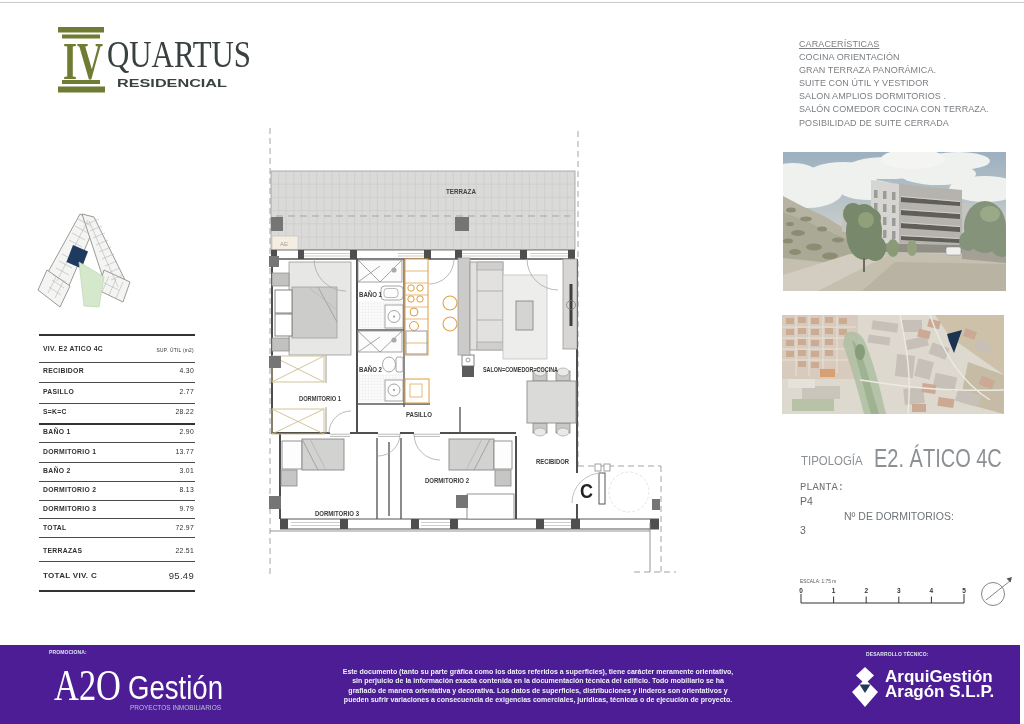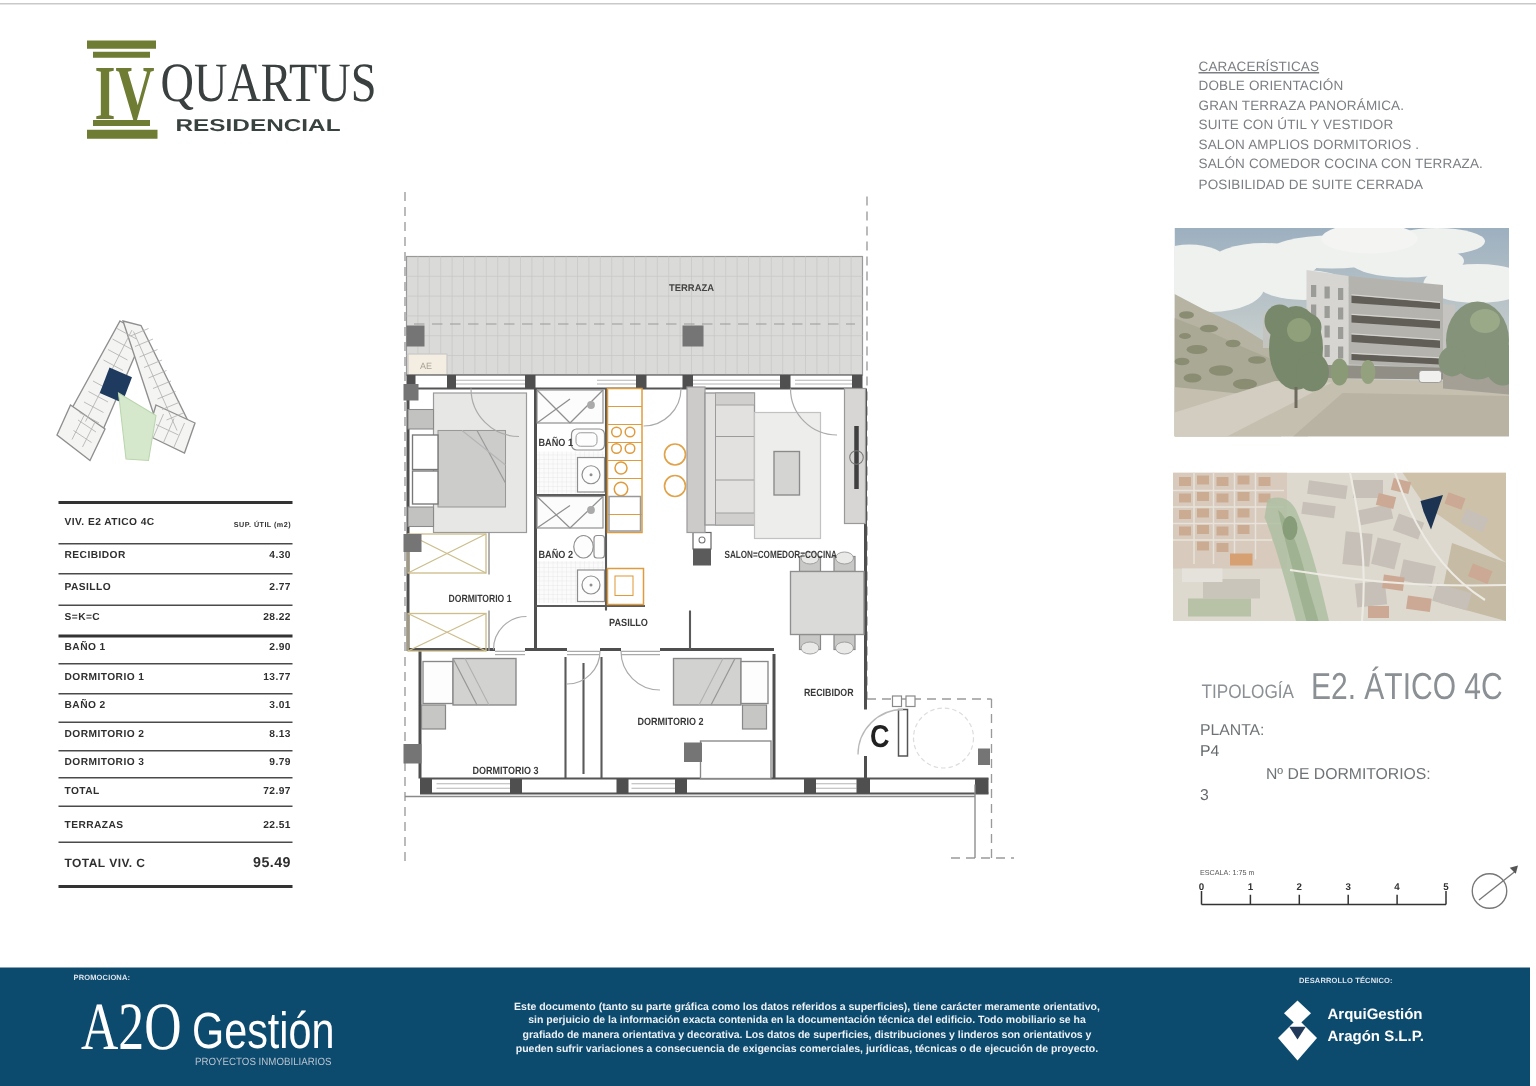--- a/index.html
+++ b/index.html
@@ -4,23 +4,23 @@
 <style>
   html,body{margin:0;padding:0;}
   body{width:1024px;height:724px;background:#ffffff;font-family:"Liberation Sans",sans-serif;position:relative;overflow:hidden;}
   .abs{position:absolute;}
   #charx{left:799px;top:38px;font-size:9px;line-height:13.1px;color:#7b7f83;letter-spacing:.1px;white-space:nowrap;}
   #charx .u{text-decoration:underline;}
   #tablex{left:39px;top:334px;width:156px;height:242px;color:#2f2f2f;}
   .tl{position:absolute;left:0;width:156px;height:1px;background:#4a4a4a;}
   .tl2{position:absolute;left:0;width:156px;height:2px;background:#333;}
   .tn{position:absolute;left:4px;font-size:6.8px;font-weight:bold;letter-spacing:.3px;white-space:nowrap;}
-  .tv{position:absolute;right:1px;font-size:6.8px;font-weight:bold;letter-spacing:.3px;white-space:nowrap;padding-left:40px;}
+  .tv{position:absolute;right:1px;font-size:6.8px;font-weight:normal;letter-spacing:.3px;white-space:nowrap;padding-left:40px;}
   #tipx{left:799px;top:444px;color:#8b9095;}
-  #footer{left:0;top:645px;width:1020px;height:79px;background:#0c4a6e;color:#fff;}
+  #footer{left:0;top:645px;width:1020px;height:79px;background:#4c1d95;color:#fff;}
   .fsmall{font-size:5px;letter-spacing:.1px;color:#dde4ec;font-weight:bold;}
   #disc{position:absolute;left:334px;top:22px;width:408px;font-size:7px;line-height:9.3px;color:#eef2f7;font-weight:bold;text-align:center;}
 </style>
 </head>
 <body>
 
 <div class="abs" style="left:0;top:2px;width:1024px;height:1px;background:#c9c9c9;"></div>
 
 <svg class="abs" style="left:0;top:0;" width="1024" height="724" viewBox="0 0 1024 724" fill="none">
 
@@ -641,21 +641,21 @@
 <g stroke="#777777" stroke-width="0.9" fill="none">
   <circle cx="993" cy="594" r="11.5"></circle>
   <line x1="986" y1="600" x2="1010" y2="581"></line>
   <polygon points="1006.5,578.5 1012,577 1010.5,582.5" fill="#555555" stroke="none"></polygon>
 </g>
 
 </svg>
 
 <div class="abs" id="charx">
   <div class="u">CARACERÍSTICAS</div>
-  <div>DOBLE ORIENTACIÓN</div>
+  <div>COCINA ORIENTACIÓN</div>
   <div>GRAN TERRAZA PANORÁMICA.</div>
   <div>SUITE CON ÚTIL Y VESTIDOR</div>
   <div>SALON AMPLIOS DORMITORIOS .</div>
   <div>SALÓN COMEDOR COCINA CON TERRAZA.</div>
   <div>POSIBILIDAD DE SUITE CERRADA</div>
 </div>
 
 <div class="abs" id="tablex">
   <div class="tl2" style="top:0;"></div>
   <div class="tl" style="top:28px;"></div>
@@ -692,21 +692,21 @@
     <span class="tv" style="top:190px;">72.97</span>
   <span class="tn" style="top:213px;">TERRAZAS</span>
     <span class="tv" style="top:213px;">22.51</span>
   <span class="tn" style="top:237px;font-size:8px;">TOTAL VIV. C</span>
     <span class="tv" style="top:236px;font-size:9.5px;">95.49</span>
 </div>
 
 <div class="abs" id="tipx">
   <div style="position:absolute;left:2px;top:9px;font-size:13px;letter-spacing:0;white-space:nowrap;transform:scaleX(.88);transform-origin:0 0;">TIPOLOGÍA</div>
   <div style="position:absolute;left:75px;top:0px;font-size:25px;letter-spacing:0;white-space:nowrap;transform:scaleX(.8);transform-origin:0 0;">E2. ÁTICO 4C</div>
-  <div style="position:absolute;left:1px;top:37px;font-size:10.5px;color:#6e7376;white-space:nowrap;">PLANTA:</div>
+  <div style="position:absolute;left:1px;top:37px;font-size:10.5px;color:#6e7376;white-space:nowrap;font-family:Liberation Mono, monospace;">PLANTA:</div>
   <div style="position:absolute;left:1px;top:51px;font-size:10.5px;color:#63686b;white-space:nowrap;">P4</div>
   <div style="position:absolute;left:1px;top:66px;font-size:10.5px;color:#6e7376;white-space:nowrap;padding-left:44px;">Nº DE DORMITORIOS:</div>
   <div style="position:absolute;left:1px;top:80px;font-size:10.5px;color:#63686b;white-space:nowrap;">3</div>
 </div>
 
 <div class="abs" id="footer">
 
   <div class="abs fsmall" style="left:49px;top:4px;">PROMOCIONA:</div>
 
   <svg class="abs" style="left:40px;top:11px;" width="220" height="60" viewBox="0 0 220 60">
@@ -718,14 +718,14 @@
   <div id="disc">Este documento (tanto su parte gráfica como los datos referidos a superficies), tiene carácter meramente orientativo,<br>sin perjuicio de la información exacta contenida en la documentación técnica del edificio. Todo mobiliario se ha<br>grafiado de manera orientativa y decorativa. Los datos de superficies, distribuciones y linderos son orientativos y<br>pueden sufrir variaciones a consecuencia de exigencias  comerciales, jurídicas, técnicas o de ejecución de proyecto.</div>
 
   <div class="abs fsmall" style="left:866px;top:6px;">DESARROLLO TÉCNICO:</div>
 
   <svg class="abs" style="left:845px;top:20px;" width="40" height="45" viewBox="0 0 40 45">
     <polygon points="20,2 29,10.5 20,19 11,10.5" fill="#ffffff"></polygon>
     <polygon points="20,14 33,27 20,42 7,27" fill="#ffffff"></polygon>
     <polygon points="14.5,19.5 25.5,19.5 20,28 " fill="#213a5a"></polygon>
   </svg>
 
-  <div class="abs" style="left:885px;top:24px;font-size:10px;font-weight:bold;line-height:15px;color:#fff;">ArquiGestión<br>Aragón S.L.P.</div>
+  <div class="abs" style="left:885px;top:24px;font-size:17px;font-weight:bold;line-height:15px;color:#fff;">ArquiGestión<br>Aragón S.L.P.</div>
 </div>
 
 </body></html>

